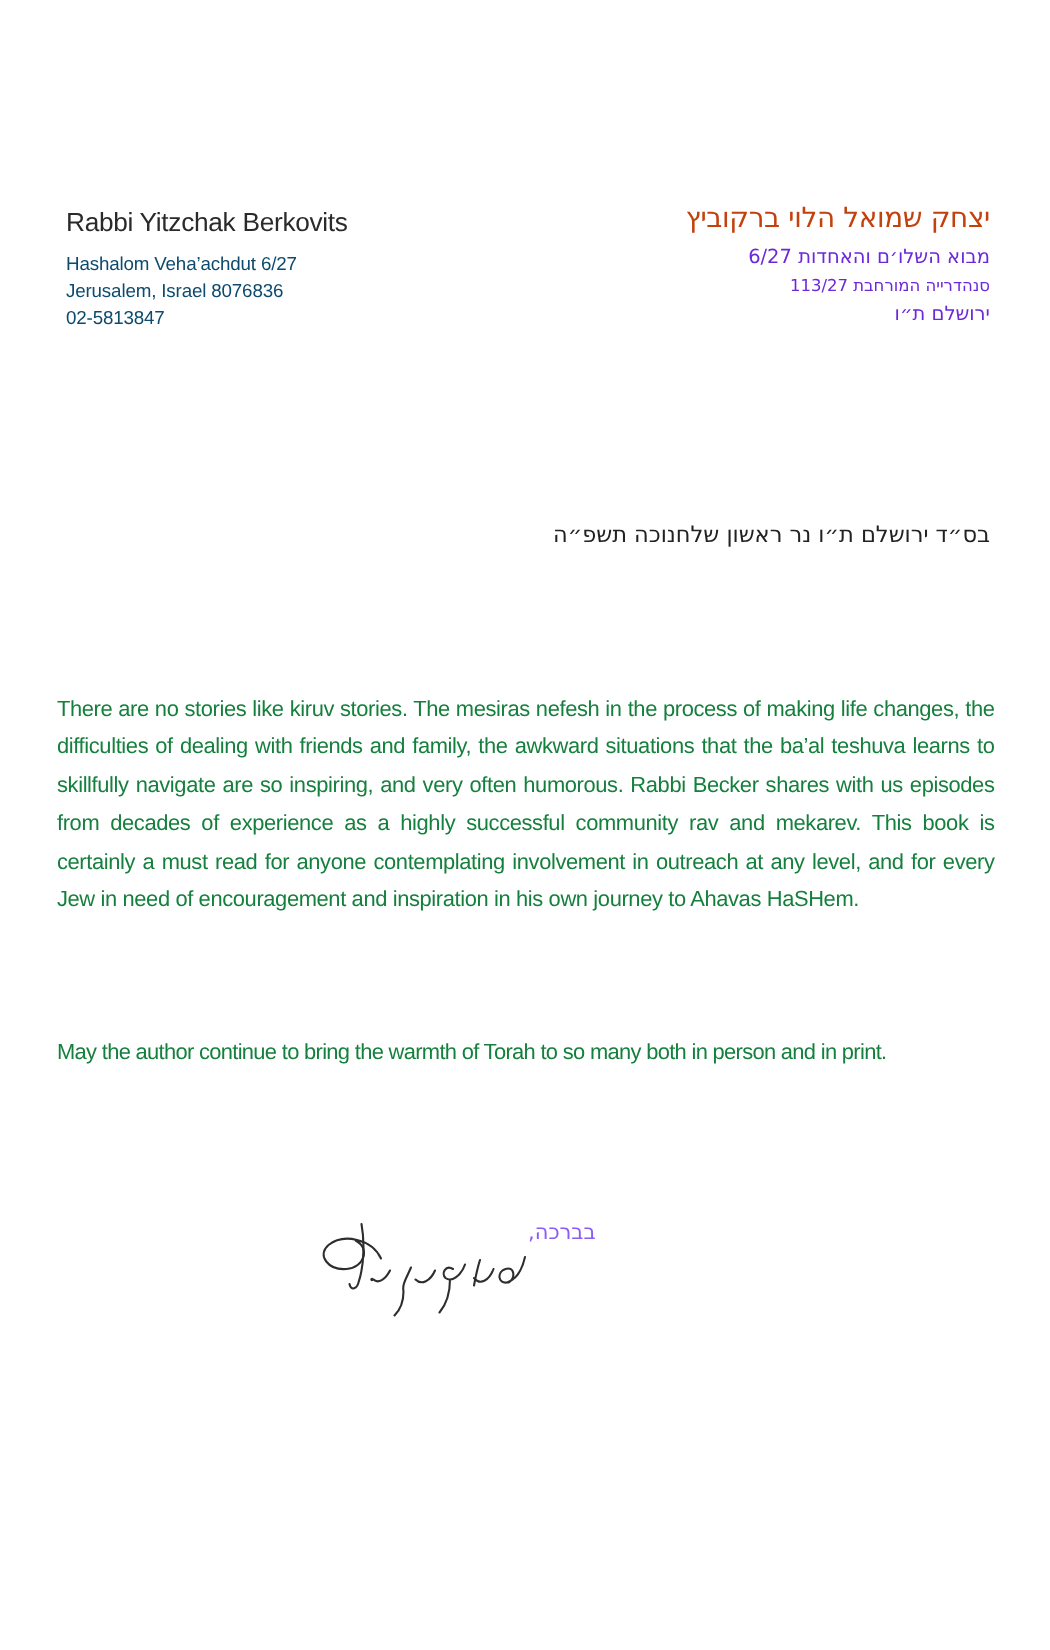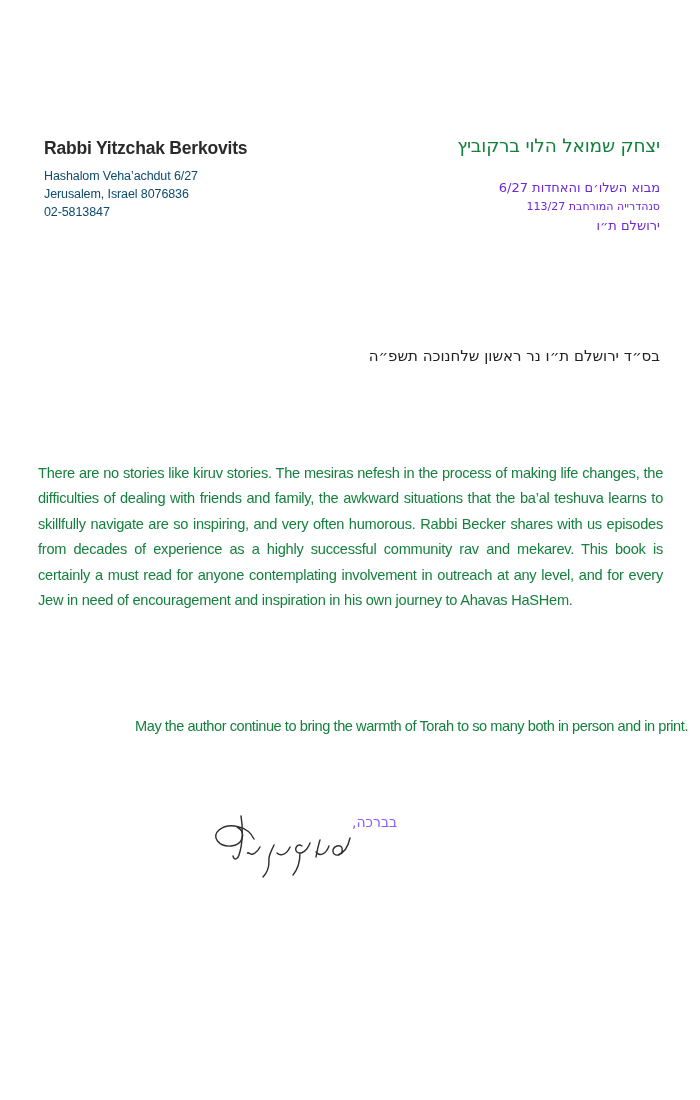--- a/index.html
+++ b/index.html
@@ -10,51 +10,51 @@
     margin: 0 auto;
     background: #ffffff;
     font-family: "Liberation Sans", sans-serif;
     color: #1f1f1f;
     overflow: hidden;
   }
   
   .lh-en { position: absolute; left: 44px; top: 138px; }
   .lh-en-name {
     font-size: 17.5px;
-    font-weight: 700;
+    font-weight: 400;
     letter-spacing: -0.2px;
     color: #2a2a2a;
     margin-bottom: 8px;
   }
   .lh-en-line { font-size: 12.5px; line-height: 18px; color: #0c4a6e; letter-spacing: -0.1px; }
   
   .lh-he {
     position: absolute; right: 40px; top: 135px;
     direction: rtl; text-align: right;
     font-family: "DejaVu Sans", sans-serif;
   }
-  .lh-he-name { font-size: 18.5px; color: #15803d; margin-bottom: 22px; letter-spacing: -0.2px; }
+  .lh-he-name { font-size: 18.5px; color: #c2410c; margin-bottom: 6px; letter-spacing: -0.2px; }
   .lh-he-line { font-size: 13px; line-height: 19px; color: #6d28d9; }
   .lh-he-line.small { font-size: 11px; }
   
   .dateline {
     position: absolute; right: 40px; top: 347px;
     direction: rtl;
     font-family: "DejaVu Sans", sans-serif;
     font-size: 15px; color: #222;
   }
   
   .para {
     position: absolute; left: 38px; width: 625px;
     font-size: 14.6px; line-height: 25.4px;
     letter-spacing: -0.25px;
     color: #15803d;
   }
   .para1 { top: 461px; text-align: justify; }
-  .para2 { top: 714px; width: 650px; letter-spacing: -0.45px; white-space: nowrap; text-align: right; }
+  .para2 { top: 690px; width: 650px; letter-spacing: -0.45px; white-space: nowrap; }
   
   .closing {
     position: absolute; left: 352px; top: 814px;
     direction: rtl;
     font-family: "DejaVu Sans", sans-serif;
     font-size: 14px; color: #8b5cf6; text-align: right;
   }
   .sig { position: absolute; left: 198px; top: 795px; width: 160px; height: 90px; }
   .sig path { fill: none; stroke-width: 1.4; stroke-linecap: round; stroke-linejoin: round; }
 </style>

